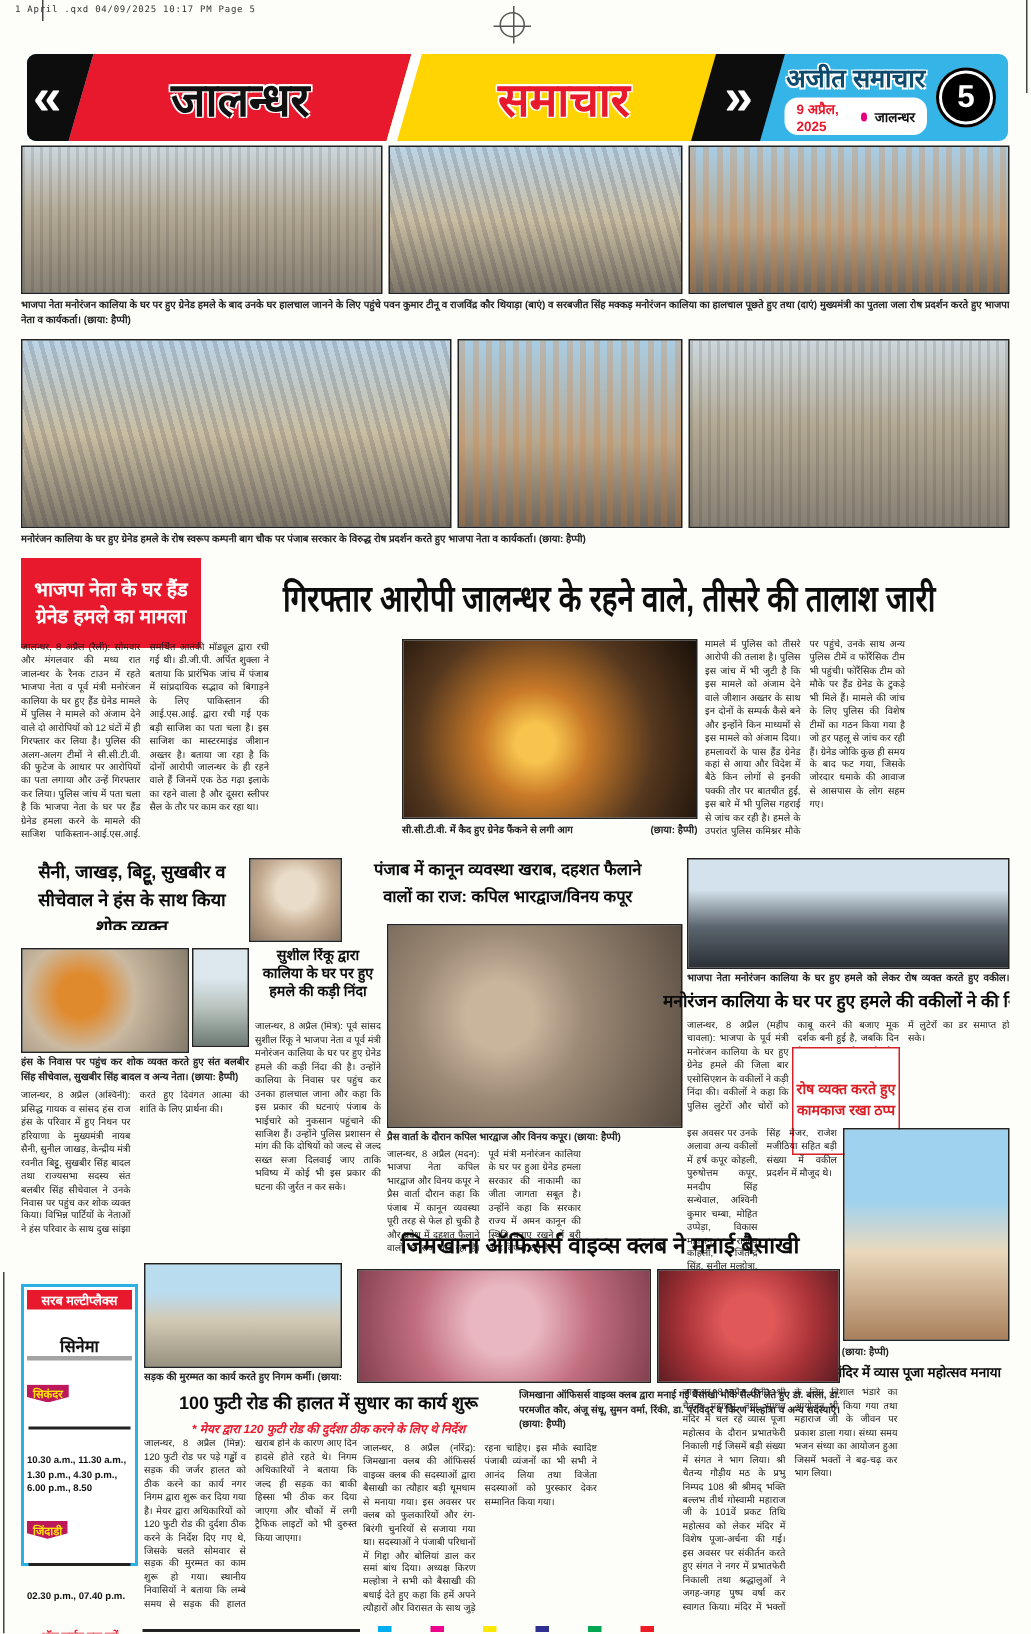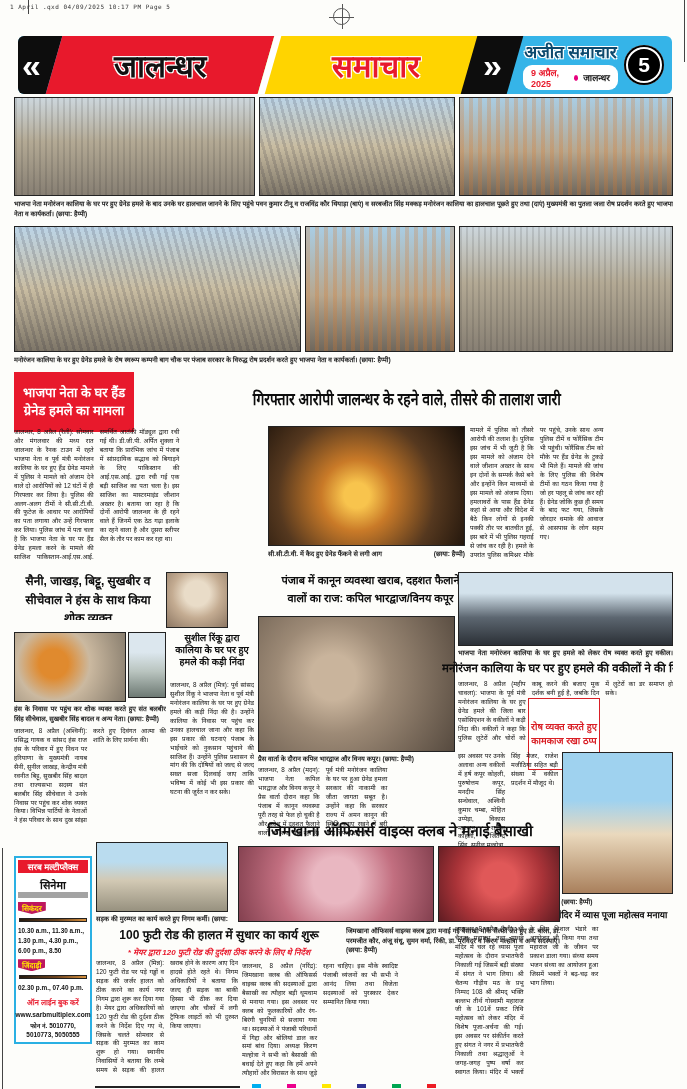--- a/index.html
+++ b/index.html
@@ -44,29 +44,29 @@
   .ph-pink{background:radial-gradient(circle at 50% 45%,#e9b7c1 0 22%,#c26f80 55%,#83404f 100%);}
   .ph-red{background:radial-gradient(circle at 50% 45%,#e05858 0 24%,#a93338 60%,#5e1c22 100%);}
   .ph-proc{background:linear-gradient(180deg,#9fd2ef 0 34%,#ead9bd 58%,#a9805c 100%);}
   .ph-poster{background:linear-gradient(135deg,#241a10,#6e431d 55%,#d9923e 100%);}
   
   .cap{font-size:6.6px;line-height:1.45;font-weight:bold;color:#222;text-align:justify;overflow:hidden;}
   .body-txt{font-size:6.3px;line-height:1.42;text-align:justify;column-gap:6px;column-fill:auto;overflow:hidden;color:#151515;}
   .c2{column-count:2;} .c3{column-count:3;} .c4{column-count:4;}
   .hl{font-weight:bold;color:#0d0d0d;text-align:center;overflow:hidden;}
   .kicker{background:#e8192c;color:#fff;font-weight:bold;font-size:13px;line-height:1.35;text-align:center;display:flex;align-items:center;justify-content:center;padding:2px;box-sizing:border-box;}
-  .main-hl{font-size:17px;white-space:nowrap;}
+  .main-hl{font-size:24px;white-space:nowrap;}
   .main-hl span{display:inline-block;transform:scaleX(.82);transform-origin:center;}
   .subhead-red{color:#e8192c;font-weight:bold;text-align:center;font-size:8px;font-style:italic;}
   .inset-red{border:1.5px solid #d91f26;background:#fff;color:#d91f26;font-weight:bold;font-size:9.5px;line-height:1.5;text-align:center;display:flex;align-items:center;justify-content:center;padding:2px;box-sizing:border-box;}
   .caprow{display:flex;justify-content:space-between;}
   
-  .ad{left:14px;top:856px;width:78px;height:188px;border:2px solid #2ab0e3;box-sizing:border-box;background:#fff;display:flex;flex-direction:column;align-items:center;padding:2px;gap:4px;}
+  .ad{left:14px;top:856px;width:78px;height:188px;border:2px solid #2ab0e3;box-sizing:border-box;background:#fff;display:flex;flex-direction:column;align-items:center;padding:2px;gap:16px;}
   .ad-name{background:#e8192c;color:#fff;font-weight:bold;font-size:8.5px;width:100%;text-align:center;padding:1px 0;}
-  .ad-cinema{font-size:11px;font-weight:bold;color:#111;border-bottom:6px solid #a3a3a3;width:100%;text-align:center;}
+  .ad-cinema{font-size:11px;font-weight:bold;color:#111;border-bottom:3px solid #a3a3a3;width:100%;text-align:center;}
   .ad-ribbon{background:#be185d;color:#ffe400;font-weight:bold;font-size:7.5px;padding:1px 4px;clip-path:polygon(0 0,100% 0,100% 70%,50% 100%,0 70%);align-self:flex-start;}
   .ad-poster{width:68px;height:30px;}
   .ad-times{font-size:6.4px;font-weight:bold;text-align:left;width:100%;line-height:1.5;}
   .ad-book{color:#e8192c;font-weight:bold;font-size:7.5px;}
   .ad-site{font-size:6.6px;font-weight:bold;}
   .ad-phone{font-size:6.4px;font-weight:bold;line-height:1.4;text-align:center;}
   .cmyk{height:4px;width:9px;}
 </style>
 </head>
 <body>
@@ -126,21 +126,21 @@
 <div class="abs hl" style="left:14px;top:572px;width:148px;height:48px;font-size:12px;line-height:1.55;">सैनी, जाखड़, बिट्टू, सुखबीर व सीचेवाल ने हंस के साथ किया शोक व्यक्त</div>
 <div class="abs ph ph-portrait" style="left:166px;top:572px;width:62px;height:56px;"></div>
 <div class="abs ph ph-sant" style="left:14px;top:632px;width:112px;height:70px;"></div>
 <div class="abs ph ph-sofa" style="left:128px;top:632px;width:38px;height:66px;"></div>
 <div class="abs cap" style="left:14px;top:704px;width:152px;height:21px;">हंस के निवास पर पहुंच कर शोक व्यक्त करते हुए संत बलबीर सिंह सीचेवाल, सुखबीर सिंह बादल व अन्य नेता। (छाया: हैप्पी)</div>
 <div class="abs body-txt c2" style="left:14px;top:727px;width:152px;height:111px;">जालन्धर, 8 अप्रैल (अश्विनी): प्रसिद्ध गायक व सांसद हंस राज हंस के परिवार में हुए निधन पर हरियाणा के मुख्यमंत्री नायब सैनी, सुनील जाखड़, केन्द्रीय मंत्री रवनीत बिट्टू, सुखबीर सिंह बादल तथा राज्यसभा सदस्य संत बलबीर सिंह सीचेवाल ने उनके निवास पर पहुंच कर शोक व्यक्त किया। विभिन्न पार्टियों के नेताओं ने हंस परिवार के साथ दुख सांझा करते हुए दिवंगत आत्मा की शांति के लिए प्रार्थना की।</div>
 
 <div class="abs hl" style="left:170px;top:632px;width:84px;height:46px;font-size:9.5px;line-height:1.25;">सुशील रिंकू द्वारा कालिया के घर पर हुए हमले की कड़ी निंदा</div>
 <div class="abs body-txt" style="left:170px;top:681px;width:84px;height:157px;column-count:1;">जालन्धर, 8 अप्रैल (मित्र): पूर्व सांसद सुशील रिंकू ने भाजपा नेता व पूर्व मंत्री मनोरंजन कालिया के घर पर हुए ग्रेनेड हमले की कड़ी निंदा की है। उन्होंने कालिया के निवास पर पहुंच कर उनका हालचाल जाना और कहा कि इस प्रकार की घटनाएं पंजाब के भाईचारे को नुकसान पहुंचाने की साजिश हैं। उन्होंने पुलिस प्रशासन से मांग की कि दोषियों को जल्द से जल्द सख्त सजा दिलवाई जाए ताकि भविष्य में कोई भी इस प्रकार की घटना की जुर्रत न कर सके।</div>
 
-<div class="abs hl" style="left:272px;top:572px;width:197px;height:42px;font-size:11px;line-height:1.6;text-align:center;">पंजाब में कानून व्यवस्था खराब, दहशत फैलाने वालों का राज: कपिल भारद्वाज/विनय कपूर</div>
+<div class="abs hl" style="left:240px;top:572px;width:197px;height:42px;font-size:11px;line-height:1.6;text-align:center;">पंजाब में कानून व्यवस्था खराब, दहशत फैलाने वालों का राज: कपिल भारद्वाज/विनय कपूर</div>
 <div class="abs ph ph-men" style="left:258px;top:616px;width:197px;height:136px;"></div>
 <div class="abs cap" style="left:258px;top:754px;width:197px;height:10px;">प्रैस वार्ता के दौरान कपिल भारद्वाज और विनय कपूर। (छाया: हैप्पी)</div>
 <div class="abs body-txt c3" style="left:258px;top:766px;width:197px;height:72px;">जालन्धर, 8 अप्रैल (मदन): भाजपा नेता कपिल भारद्वाज और विनय कपूर ने प्रैस वार्ता दौरान कहा कि पंजाब में कानून व्यवस्था पूरी तरह से फेल हो चुकी है और प्रदेश में दहशत फैलाने वालों का राज चल रहा है। पूर्व मंत्री मनोरंजन कालिया के घर पर हुआ ग्रेनेड हमला सरकार की नाकामी का जीता जागता सबूत है। उन्होंने कहा कि सरकार राज्य में अमन कानून की स्थिति बनाए रखने में बुरी तरह विफल रही है।</div>
 
 <div class="abs ph ph-lawyers" style="left:458px;top:572px;width:215px;height:74px;"></div>
 <div class="abs cap" style="left:458px;top:648px;width:215px;height:10px;">भाजपा नेता मनोरंजन कालिया के घर हुए हमले को लेकर रोष व्यक्त करते हुए वकील। (छाया: हैप्पी)</div>
 <div class="abs hl" style="left:442px;top:660px;width:231px;height:17px;font-size:11.5px;line-height:17px;white-space:nowrap;">मनोरंजन कालिया के घर पर हुए हमले की वकीलों ने की निंदा</div>
 <div class="abs body-txt c3" style="left:458px;top:680px;width:215px;height:68px;">जालन्धर, 8 अप्रैल (महीप चावला): भाजपा के पूर्व मंत्री मनोरंजन कालिया के घर हुए ग्रेनेड हमले की जिला बार एसोसिएशन के वकीलों ने कड़ी निंदा की। वकीलों ने कहा कि पुलिस लुटेरों और चोरों को काबू करने की बजाए मूक दर्शक बनी हुई है, जबकि दिन के समय शहर के सभी चौक सुनसान होते हैं। उन्होंने कहा कि शहर के प्रमुख चौकों में दिन के समय नाकाबंदी होनी चाहिए, जिससे लोगों के दिलों में लुटेरों का डर समाप्त हो सके।</div>
 <div class="abs inset-red" style="left:528px;top:698px;width:72px;height:72px;">रोष व्यक्त करते हुए कामकाज रखा ठप्प</div>
 <div class="abs body-txt c2" style="left:458px;top:752px;width:100px;height:140px;">इस अवसर पर उनके अलावा अन्य वकीलों में हर्ष कपूर कोहली, पुरुषोत्तम कपूर, मनदीप सिंह सन्धेवाल, अश्विनी कुमार चम्बा, मोहित उप्पेड़ा, विकास महाजन, राजीव कोहली, जितेन्द्र सिंह, सुनील मल्होत्रा, रमेश मल्होत्रा, वर्का कालिया, संजीव कन्धोज, देवराज, हितेष शर्मा, जसवंत सिंह मेजर, राजेश मजीठिया सहित बड़ी संख्या में वकील प्रदर्शन में मौजूद थे।</div>

